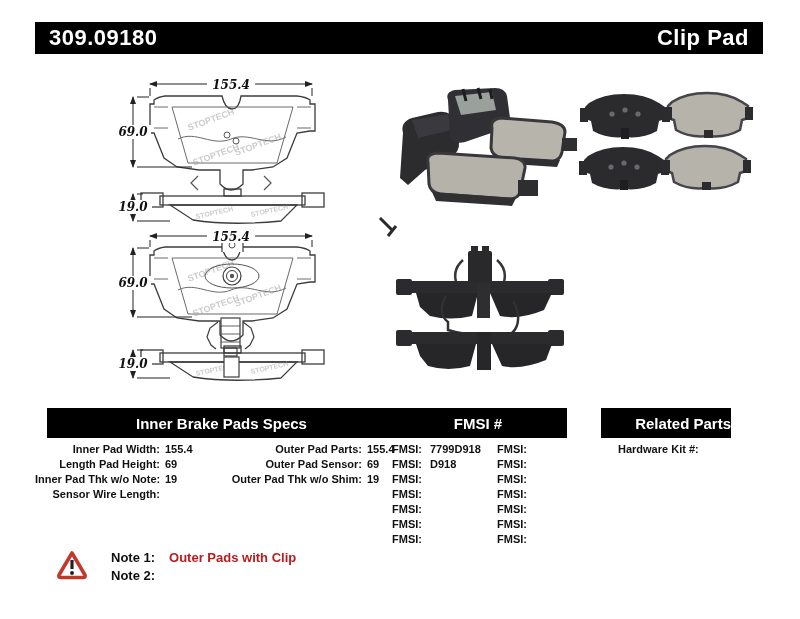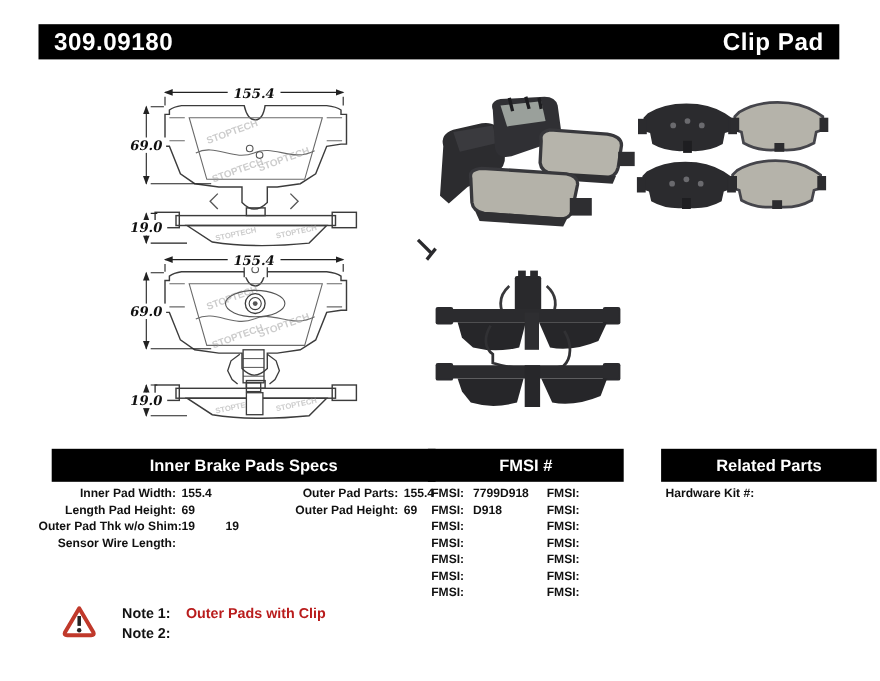--- a/index.html
+++ b/index.html
@@ -8,31 +8,31 @@
   
   .hdrbar{position:absolute;left:35px;top:22px;width:728px;height:32px;background:#000;
           color:#fff;display:flex;align-items:center;justify-content:space-between;
           padding:4px 14px;box-sizing:border-box;font-size:22px;letter-spacing:.5px;}
   
   .secbar{position:absolute;top:408px;height:30px;background:#000;color:#fff;
           display:flex;align-items:center;justify-content:center;font-size:15px;}
   #bar-pads{left:35px;width:349px;margin-left:12px;}
   #bar-pads span{flex:1;text-align:center;}
   #bar-fmsi{left:389px;width:178px;}
-  #bar-related{left:601px;width:196px;}
+  #bar-related{left:601px;width:130px;justify-content:flex-end;}
   
   .speccol{position:absolute;top:442px;font-size:11px;line-height:15px;}
   .srow{display:flex;white-space:nowrap;}
   .lbl{display:inline-block;text-align:right;}
   .val{margin-left:5px;}
   #col-inner{left:35px;} #col-inner .lbl{width:125px;}
   #col-outer{left:200px;} #col-outer .lbl{width:162px;}
   #col-fmsi1{left:392px;} #col-fmsi1 .lbl{width:33px;text-align:left;}
   #col-fmsi2{left:497px;} #col-fmsi2 .lbl{width:33px;text-align:left;}
-  #col-related{left:605px;}
+  #col-related{left:618px;}
   
   #notes{position:absolute;left:95px;top:549px;font-size:13px;line-height:18px;}
   #notes .nrow{display:flex;white-space:nowrap;padding-left:16px;}
   #notes .ntext{margin-left:14px;color:#b91c1c;}
   #warn{position:absolute;left:56px;top:550px;}
   svg{display:block;}
   .dimtxt{font-family:"DejaVu Serif",serif;font-style:italic;font-weight:bold;
           font-size:12px;fill:#111;}
   .wm{font-family:"Liberation Sans",sans-serif;font-weight:bold;font-size:9px;
       fill:#9a9a9a;opacity:.5;}
@@ -233,39 +233,40 @@
   <div id="col-inner" class="speccol">
     <div class="srow">
         <span class="lbl">Inner Pad Width:</span>
         <span class="val">155.4</span>
       </div>
     <div class="srow">
         <span class="lbl">Length Pad Height:</span>
         <span class="val">69</span>
       </div>
     <div class="srow">
-        <span class="lbl">Outer Pad Thk w/o Shim:</span>
+        <span class="lbl">Inner Pad Thk w/o Note:</span>
         <span class="val">19</span>
       </div>
     <div class="srow">
         <span class="lbl">Sensor Wire Length:</span>
         <span class="val"></span>
       </div>
   </div>
 
   <div id="col-outer" class="speccol">
     <div class="srow">
         <span class="lbl">Outer Pad Parts:</span>
         <span class="val">155.4</span>
       </div>
     <div class="srow">
-        <span class="lbl">Outer Pad Height:</span>
+        <span class="lbl">Outer Pad Sensor:</span>
         <span class="val">69</span>
       </div>
     <div class="srow">
+        <span class="lbl">Outer Pad Thk w/o Shim:</span>
         <span class="val">19</span>
       </div>
   </div>
 
   <div id="col-fmsi1" class="speccol">
     <div class="srow">
         <span class="lbl">FMSI:</span>
         <span class="val">7799D918</span>
       </div>
     <div class="srow">

